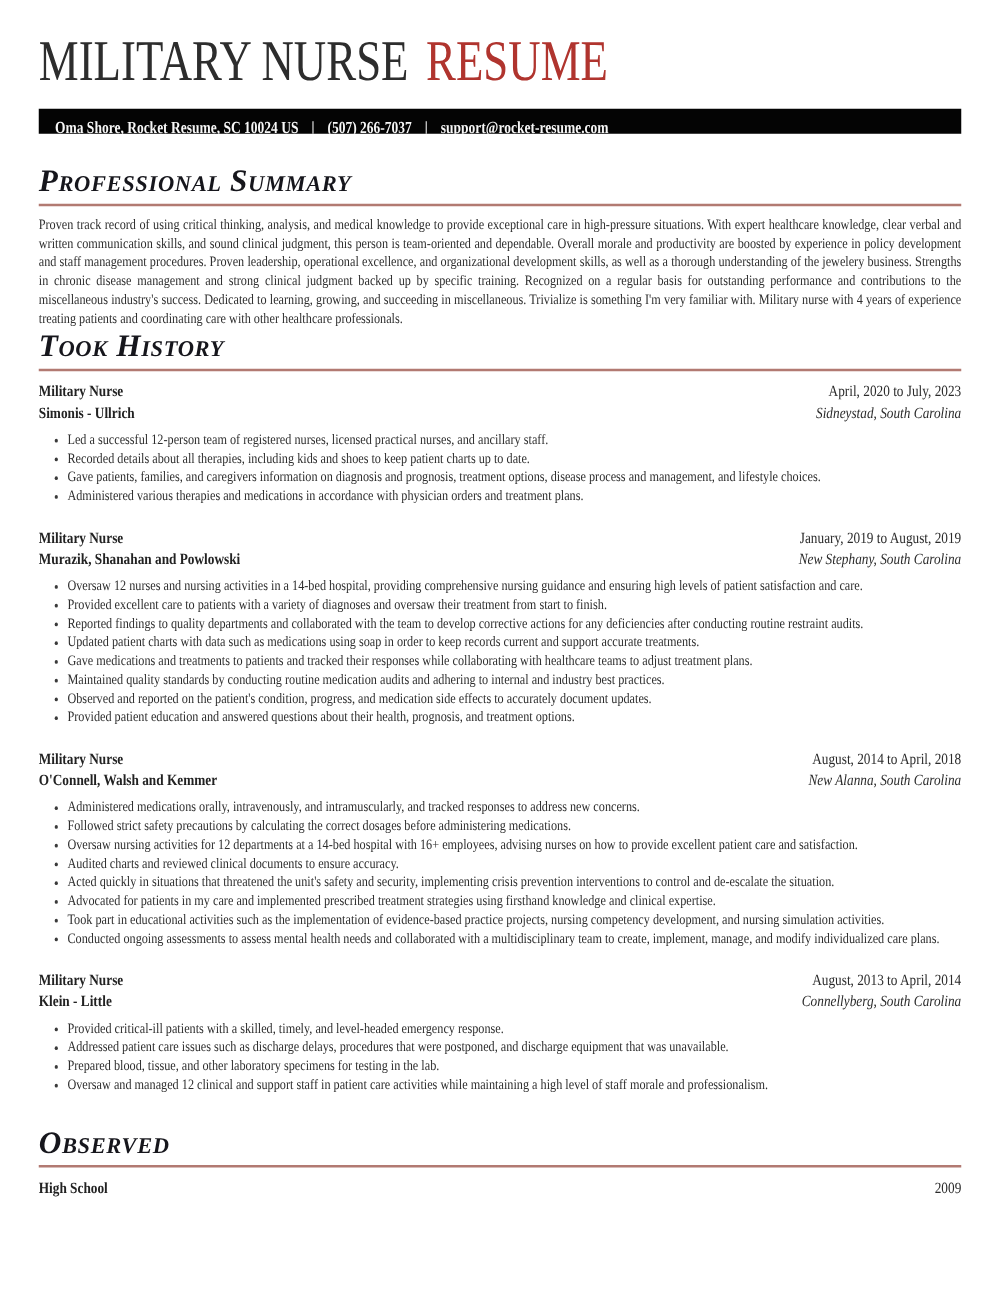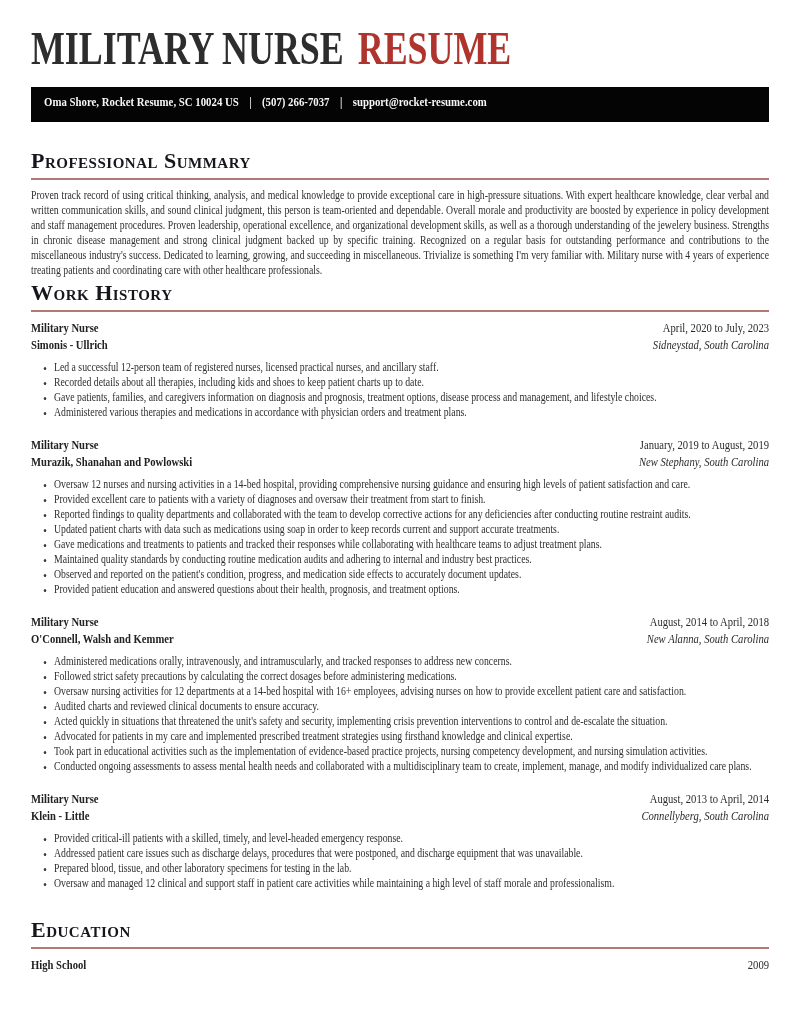--- a/index.html
+++ b/index.html
@@ -15,28 +15,28 @@
     width:800px;height:1035px;overflow:hidden;background:#ffffff;
     font-family:"Liberation Serif","DejaVu Serif",serif;
     color:var(--body-text);
   }
   .page{padding:0 31px;}
 
   
   .condense{display:block;transform:scaleX(0.85);transform-origin:0 0;width:117.65%;}
   .condense-inline{display:inline-block;transform:scaleX(0.78);transform-origin:0 0;white-space:nowrap;}
 
-  .doc-title{margin:0;padding-top:26px;font-size:46px;line-height:46px;font-weight:bold;color:#2d2d2d;}
+  .doc-title{margin:0;padding-top:26px;font-size:46px;line-height:46px;font-weight:normal;color:#2d2d2d;}
   .doc-title .accent{color:var(--accent-red);margin-left:18px;}
 
-  .contact-bar{margin-top:15px;background:var(--bar-bg);height:35px;overflow:hidden;}
+  .contact-bar{margin-top:15px;background:var(--bar-bg);height:20px;overflow:hidden;}
   .bar-inner{color:#f7f7f7;font-weight:bold;font-size:13.5px;line-height:30px;padding-left:13px;}
   .sep{margin:0 13px;}
 
-  .section-heading{margin:0;font-variant:small-caps;font-weight:bold;font-size:22px;line-height:25px;letter-spacing:0.5px;color:var(--heading-text);}
+  .section-heading{margin:0;font-variant:small-caps;font-weight:bold;font-size:25px;line-height:25px;letter-spacing:0.5px;color:var(--heading-text);font-style:italic;}
   .rule{height:2px;background:var(--rule);margin-top:5px;}
 
   .section-summary{margin-top:26px;}
   .section-work{margin-top:2px;}
   .section-education{margin-top:26px;}
 
   .summary-text{margin:8px 0 0 0;font-size:11.5px;line-height:15px;text-align:justify;color:var(--body-text);}
 
   .entry{margin-top:17px;}
   .entry:first-child{margin-top:8px;}
@@ -67,21 +67,21 @@
     </div>
   </header>
 
   <section class="section-summary">
     <h2 class="section-heading">Professional Summary</h2>
     <div class="rule"></div>
     <p class="summary-text condense">Proven track record of using critical thinking, analysis, and medical knowledge to provide exceptional care in high-pressure situations. With expert healthcare knowledge, clear verbal and written communication skills, and sound clinical judgment, this person is team-oriented and dependable. Overall morale and productivity are boosted by experience in policy development and staff management procedures. Proven leadership, operational excellence, and organizational development skills, as well as a thorough understanding of the jewelery business. Strengths in chronic disease management and strong clinical judgment backed up by specific training. Recognized on a regular basis for outstanding performance and contributions to the miscellaneous industry's success. Dedicated to learning, growing, and succeeding in miscellaneous. Trivialize is something I'm very familiar with. Military nurse with 4 years of experience treating patients and coordinating care with other healthcare professionals.</p>
   </section>
 
   <section class="section-work">
-    <h2 class="section-heading">Work History</h2>
+    <h2 class="section-heading">Took History</h2>
     <div class="rule"></div>
     <div id="jobs">
   <article class="entry">
     <div class="entry-row condense">
       <span class="left-strong">Military Nurse</span>
       <span class="right-dates">April, 2020 to July, 2023</span>
     </div>
     <div class="entry-row condense">
       <span class="left-strong">Simonis - Ullrich</span>
       <span class="right-location">Sidneystad, South Carolina</span>
@@ -149,21 +149,21 @@
             <li>Provided critical-ill patients with a skilled, timely, and level-headed emergency response.</li>
             <li>Addressed patient care issues such as discharge delays, procedures that were postponed, and discharge equipment that was unavailable.</li>
             <li>Prepared blood, tissue, and other laboratory specimens for testing in the lab.</li>
             <li>Oversaw and managed 12 clinical and support staff in patient care activities while maintaining a high level of staff morale and professionalism.</li>
           </ul>
   </article>
 </div>
   </section>
 
   <section class="section-education">
-    <h2 class="section-heading">Education</h2>
+    <h2 class="section-heading">Observed</h2>
     <div class="rule"></div>
     <div id="edu">
 
   <article class="edu-entry">
     <div class="entry-row condense">
       <span class="left-strong">High School</span>
       <span class="right-dates">2009</span>
     </div>
     <div class="entry-row condense">
       <span class="left-strong"></span>

